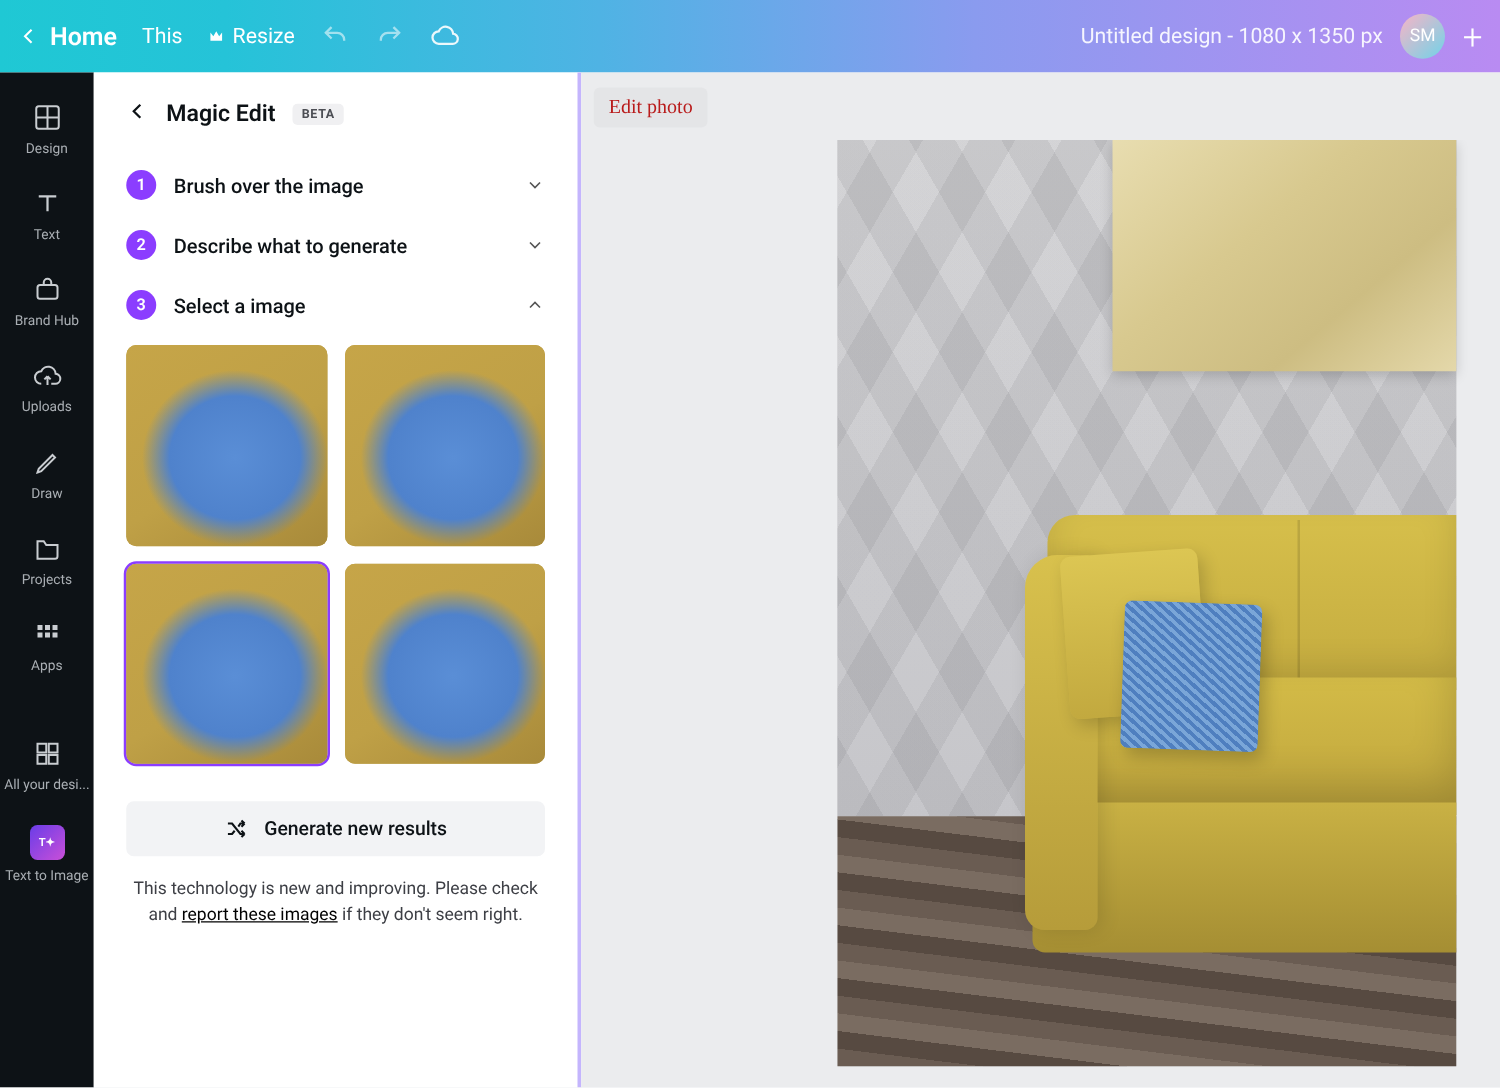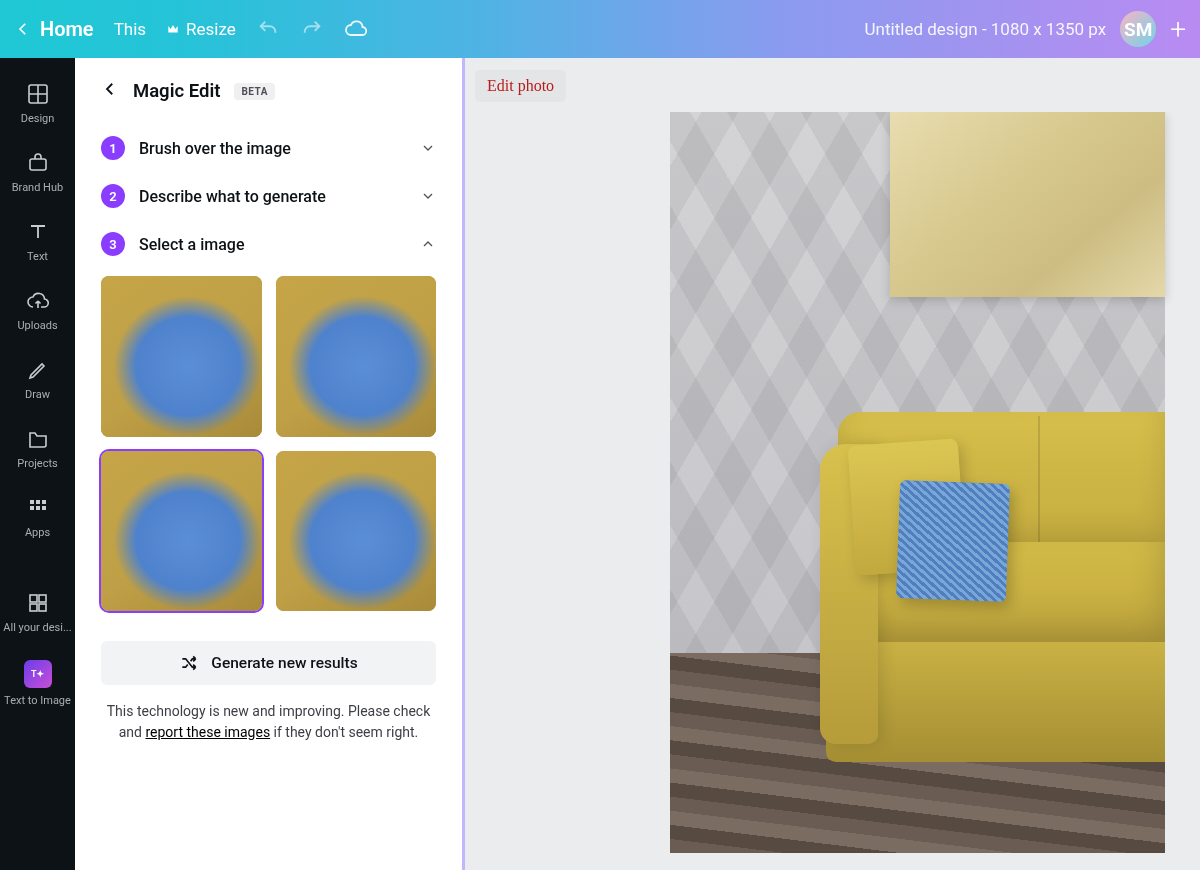--- a/index.html
+++ b/index.html
@@ -19,21 +19,21 @@
   .resize-btn { display:flex; align-items:center; gap:6px; font-size:17px; cursor:pointer; }
   .resize-btn svg { width:14px; height:14px; }
   .icon-btn { width:24px; height:24px; display:flex; align-items:center; justify-content:center; cursor:pointer; opacity:.9; }
   .icon-btn.dim { opacity:.55; }
   .topbar .right { margin-left:auto; display:flex; align-items:center; gap:14px; }
   .doc-title { font-size:17px; color:rgba(255,255,255,.9); }
   .avatar {
     width:36px; height:36px; border-radius:50%;
     background: linear-gradient(135deg,#f8b4c6,#71d3e8);
     display:flex; align-items:center; justify-content:center;
-    font-weight:700; font-size:19px; color:#fff;
+    font-weight:400; font-size:14px; color:#fff;
   }
   .plus-btn { font-size:28px; font-weight:300; cursor:pointer; }
 
   
   .main { flex:1; display:flex; height:calc(870px - 58px); }
 
   
   .rail {
     width:75px; background:#0d1216; color:#b7bcc1;
     display:flex; flex-direction:column; align-items:center;
@@ -212,31 +212,31 @@
 
   <div class="rail">
     <div class="rail-item">
       <svg viewBox="0 0 24 24" fill="none" stroke="#c9cdd1" stroke-width="1.6">
           <rect x="3" y="3" width="18" height="18" rx="2"></rect>
           <path d="M12 3v18M3 12h18"></path>
         </svg>
       <span>Design</span>
     </div>
     <div class="rail-item">
+      <svg viewBox="0 0 24 24" fill="none" stroke="#c9cdd1" stroke-width="1.8">
+          <path d="M5 6h14M12 6v12"></path>
+        </svg>
+      <span>Text</span>
+    </div>
+    <div class="rail-item">
       <svg viewBox="0 0 24 24" fill="none" stroke="#c9cdd1" stroke-width="1.6">
           <rect x="4" y="8" width="16" height="11" rx="2"></rect>
           <path d="M9 8V6a3 3 0 016 0v2"></path>
         </svg>
       <span>Brand Hub</span>
-    </div>
-    <div class="rail-item">
-      <svg viewBox="0 0 24 24" fill="none" stroke="#c9cdd1" stroke-width="1.8">
-          <path d="M5 6h14M12 6v12"></path>
-        </svg>
-      <span>Text</span>
     </div>
     <div class="rail-item">
       <svg viewBox="0 0 24 24" fill="none" stroke="#c9cdd1" stroke-width="1.6">
           <path d="M7 18a5 5 0 010-10 6 6 0 0111.5 2A4 4 0 0118 18h-3"></path>
           <path d="M12 12v7m0-7l-2.5 2.5M12 12l2.5 2.5"></path>
         </svg>
       <span>Uploads</span>
     </div>
     <div class="rail-item">
       <svg viewBox="0 0 24 24" fill="none" stroke="#c9cdd1" stroke-width="1.6">

